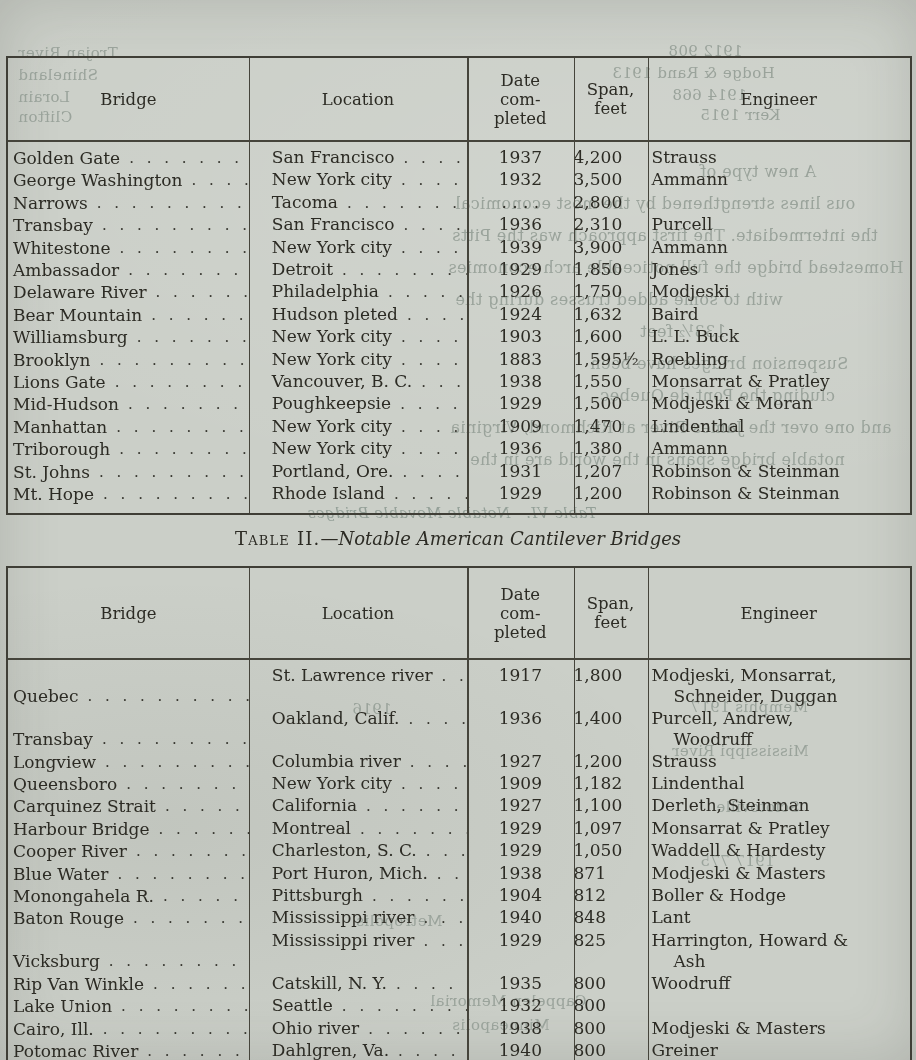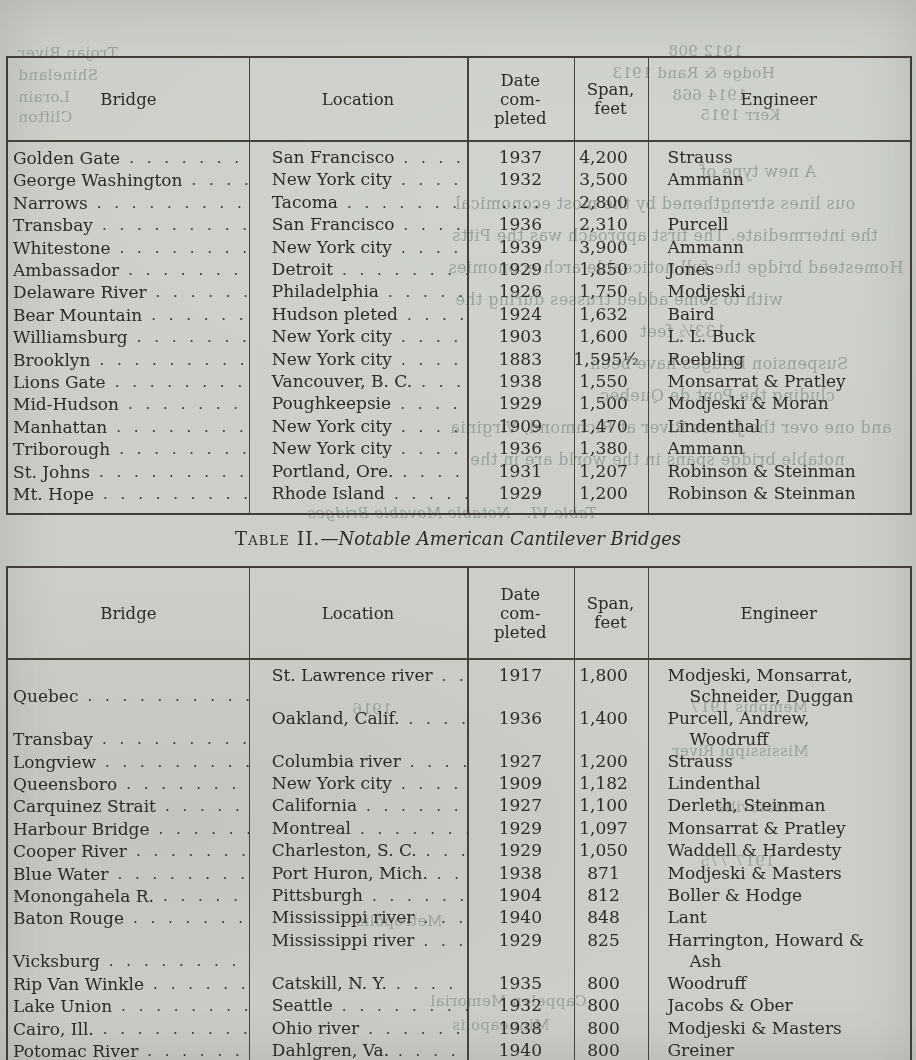--- a/index.html
+++ b/index.html
@@ -57,22 +57,22 @@
   .trow{display:grid;grid-template-columns:26.7% 24.2% 11.8% 8.2% 29.1%;}
   .trow .cell{font-size:17px;line-height:21.4px;}
   .c-bridge{display:flex;align-items:flex-end;padding-left:5px;overflow:hidden;}
   .c-loc{display:flex;align-items:baseline;padding-left:11px;overflow:hidden;margin-left:12px;}
   .dots{
     flex:1;overflow:hidden;white-space:nowrap;
     letter-spacing:4px;font-size:15px;opacity:.92;
     padding:0 8px 0 9px;
   }
   .c-date{text-align:center;}
-  .c-span{text-align:center;padding-right:14px;}
-  .c-eng{padding-left:20px;}
+  .c-span{text-align:left;padding-right:14px;}
+  .c-eng{padding-left:4px;}
   .eng-line.cont{padding-left:22px;}
 </style>
 </head>
 <body>
 
 <div class="page">
 
   <div class="bleed-layer">
       <div class="bleed bleed-caption" style="top: 504px; font-size: 15px;">Table VI.—Notable Movable Bridges</div>
       <div class="bleed" style="left: 18px; top: 44px; font-size: 15px;">Trojan River</div>
@@ -567,23 +567,20 @@
           <div class="cell c-bridge">
             <span class="txt">Lake Union</span>
             <span class="dots"> . . . . . . . . . . . . . . . . . . . . . . . . . . . . . . . . . . . . . . . . . . . . . . . . . .</span>
           </div>
           <div class="cell c-loc">
             <span class="txt">Seattle</span>
             <span class="dots"> . . . . . . . . . . . . . . . . . . . . . . . . . . . . . . . . . . . . . . . . . . . . . . . . . .</span>
           </div>
           <div class="cell c-date">1932</div>
           <div class="cell c-span">800</div>
-          <div class="cell c-eng">
-            <div class="eng-line">Jacobs &amp; Ober</div>
-          </div>
         </div>
         <div class="trow">
           <div class="cell c-bridge">
             <span class="txt">Cairo, Ill.</span>
             <span class="dots"> . . . . . . . . . . . . . . . . . . . . . . . . . . . . . . . . . . . . . . . . . . . . . . . . . .</span>
           </div>
           <div class="cell c-loc">
             <span class="txt">Ohio river</span>
             <span class="dots"> . . . . . . . . . . . . . . . . . . . . . . . . . . . . . . . . . . . . . . . . . . . . . . . . . .</span>
           </div>

